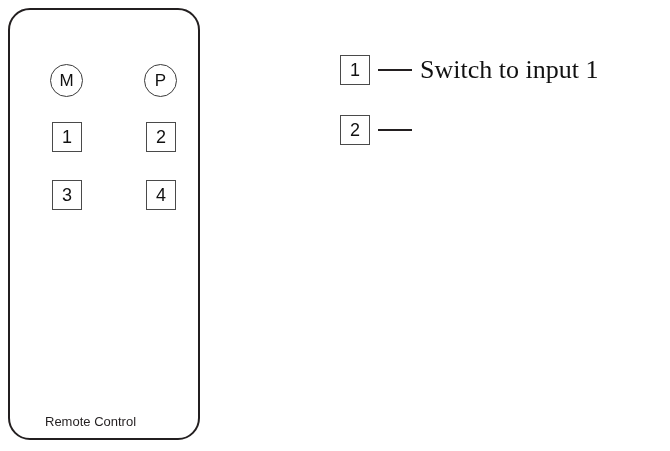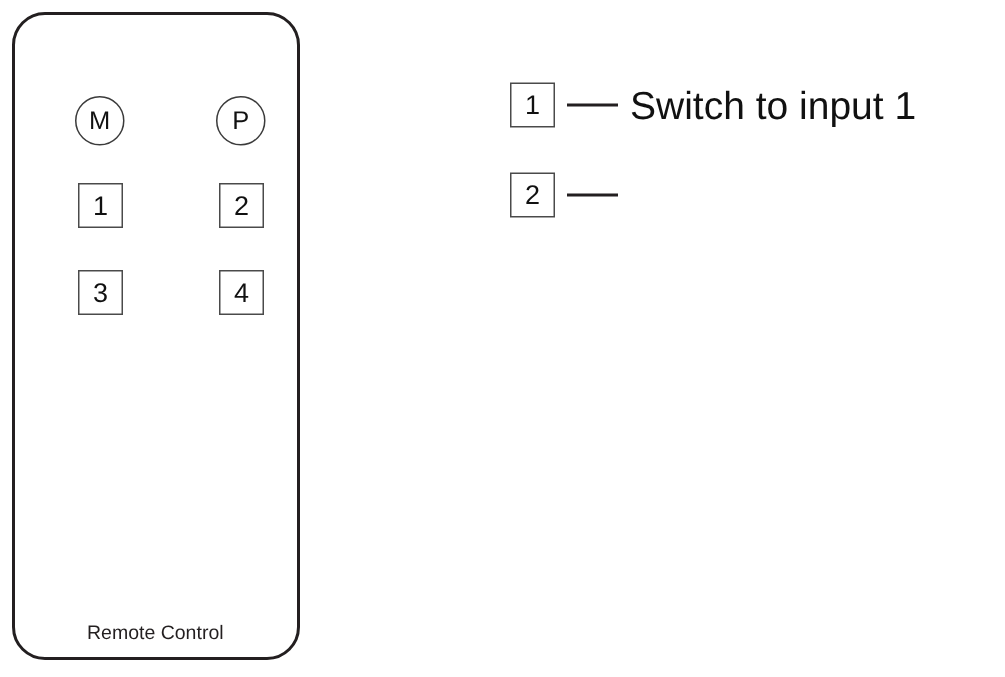--- a/index.html
+++ b/index.html
@@ -81,21 +81,20 @@
   
   .remote-caption {
     position: absolute;
     left: 35px;
     top: 404px;
     font-size: 13px;
     line-height: 1.2;
     color: #231f20;
     white-space: nowrap;
     font-family: "Liberation Sans", sans-serif;
-    margin-left: 13px;
   }
 
   
   .legend {
     position: absolute;
     left: 340px;
     top: 50px;
     width: 330px;
   }
   .legend-row {
@@ -125,21 +124,21 @@
     height: 0;
     border-top: 2.5px solid #231f20;
     margin-left: 8px;
     margin-right: 8px;
   }
   .legend-text {
     font-size: 26px;
     line-height: 1;
     color: #111111;
     white-space: nowrap;
-    font-family: Liberation Sans, sans-serif;
+    font-family: Liberation Serif, serif;
   }
 </style>
 </head>
 <body>
 
 <div id="stage">
 
   <div class="remote-body">
 
     <div class="btn-round pos-m">

